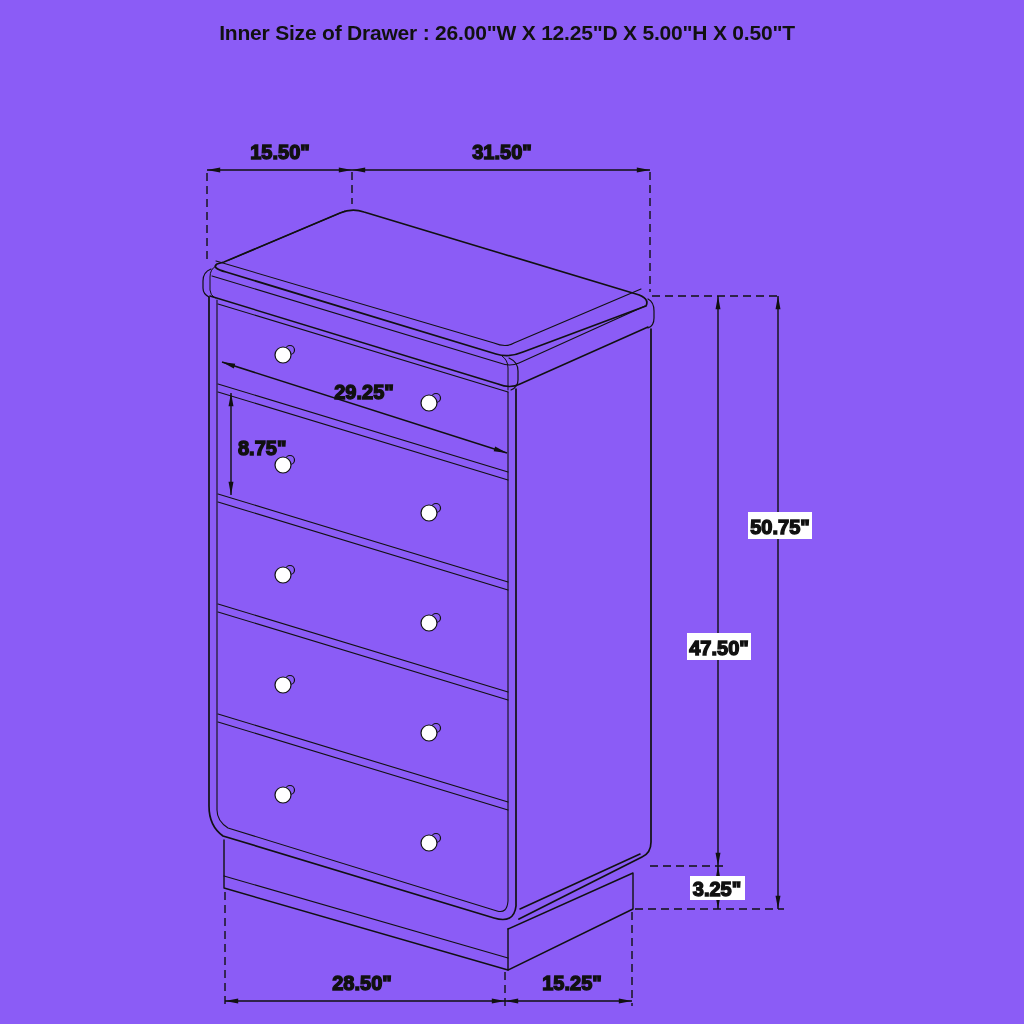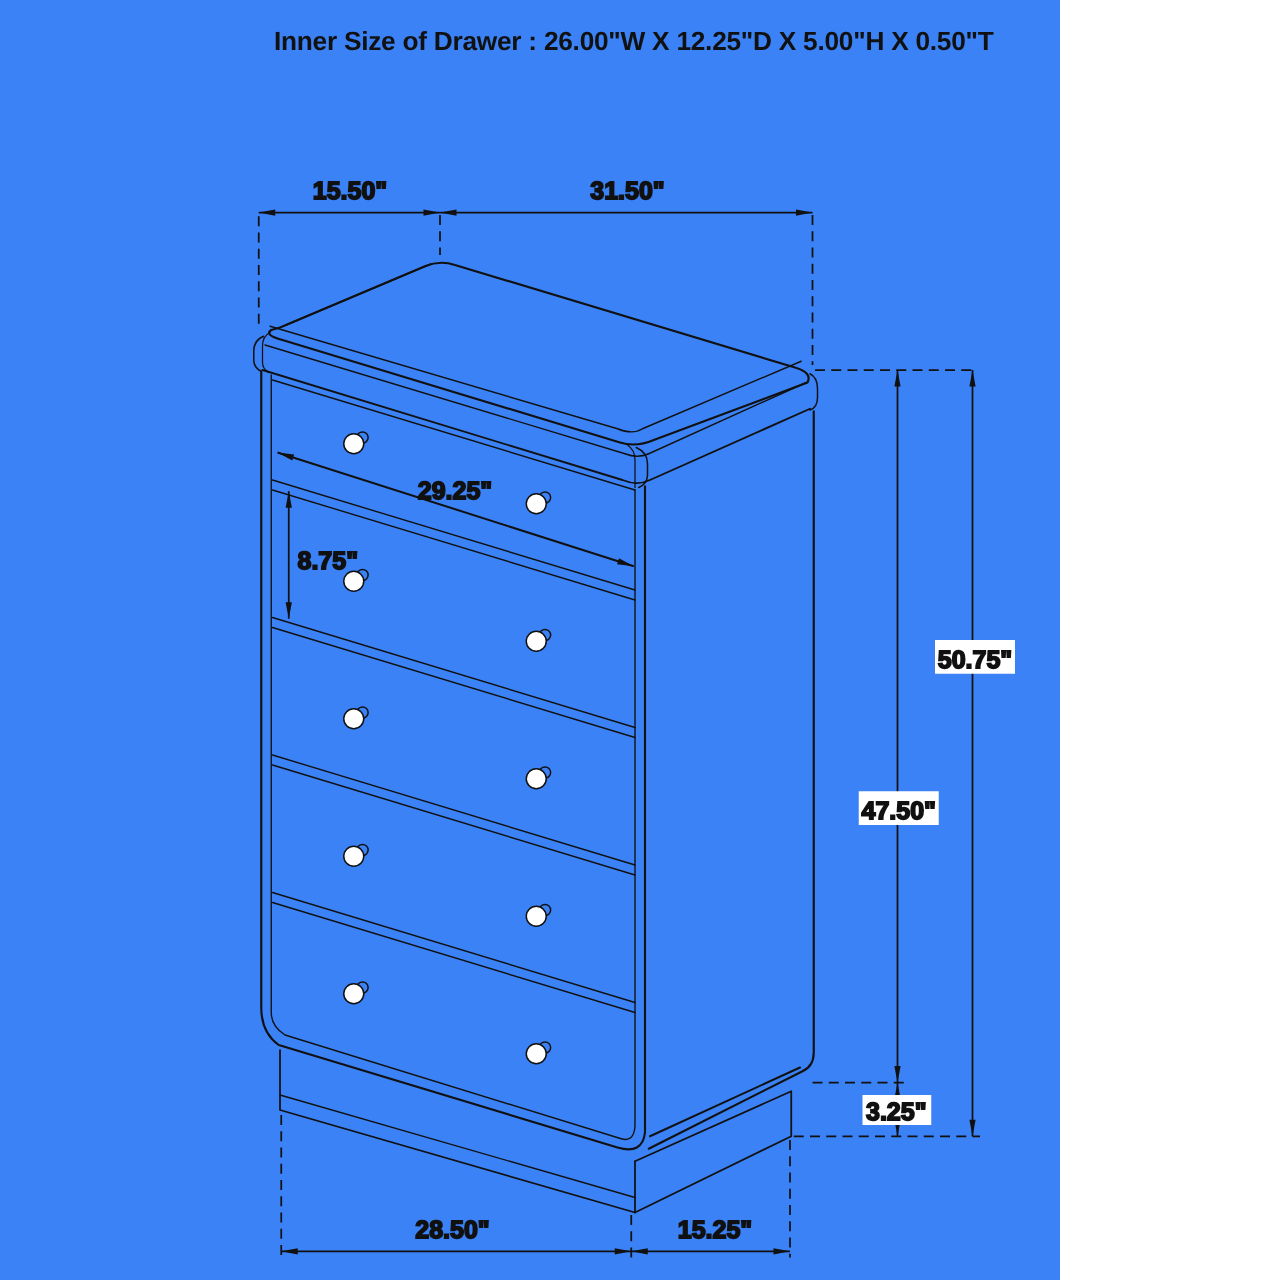--- a/index.html
+++ b/index.html
@@ -1,16 +1,16 @@
 <!DOCTYPE html>
 <html><head>
 <meta charset="utf-8">
 <style>
   html,body{margin:0;padding:0;background:#ffffff;}
-  .stage{position:relative;width:848px;height:1024px;background:#3b82f6;overflow:hidden;
+  .stage{position:relative;width:1024px;height:1024px;background:#8b5cf6;overflow:hidden;
          font-family:"Liberation Sans",sans-serif;}
   svg text{font-family:"Liberation Sans",sans-serif;font-weight:bold;fill:#111;}
   .dim-label{font-size:20px;}
   .title-label{font-size:21px;letter-spacing:-0.2px;}
 </style>
 </head>
 <body>
 
 <div class="stage">
 <svg width="1024" height="1024" viewBox="0 0 1024 1024">

